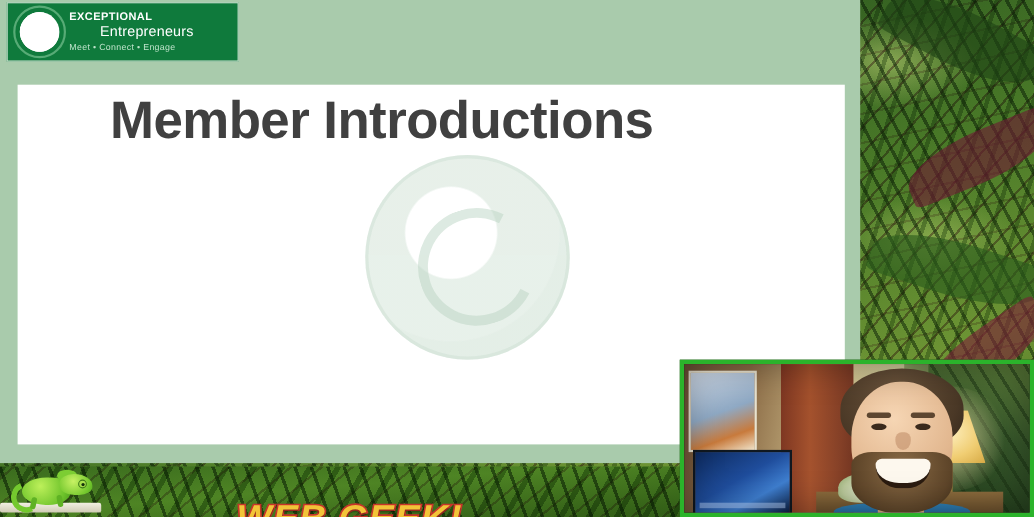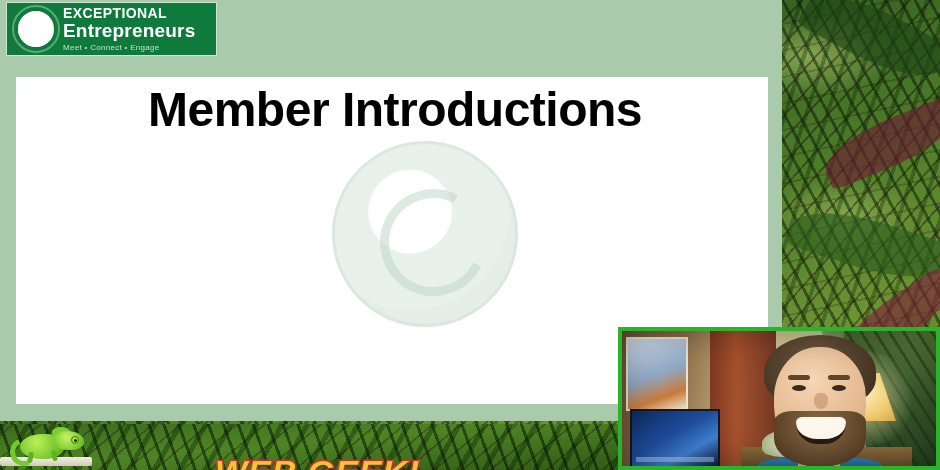--- a/index.html
+++ b/index.html
@@ -78,30 +78,29 @@
   #logo-mark .e-bar{
     position:absolute;left:14px;top:20px;width:30px;height:9px;background:#ffffff;
     border-radius:2px;transform:rotate(-4deg);
   }
   #logo-mark .e-ring{
     position:absolute;left:11px;top:8px;width:36px;height:36px;border-radius:50%;
     border:8px solid #ffffff;box-sizing:border-box;border-right-color:transparent;
     transform:rotate(-32deg);
   }
   #logo-text{flex:1;padding-right:6px;color:#fff;line-height:1;}
-  #logo-l1{font-size:14px;font-weight:bold;letter-spacing:.4px;}
-  #logo-l2{font-size:19px;font-weight:bold;letter-spacing:.2px;margin-top:1px;}
+  #logo-l1{font-size:10px;font-weight:bold;letter-spacing:.4px;}
+  #logo-l2{font-size:13px;font-weight:normal;letter-spacing:.2px;margin-top:1px;margin-left:28px;}
   #logo-l3{font-size:8px;margin-top:4px;color:#bfe4cb;letter-spacing:.3px;}
 
   
   #slide-title{
     position:absolute;left:100px;top:82px;width:640px;
-    font-size:48px;font-weight:bold;color:#000000;letter-spacing:-.5px;
+    font-size:48px;font-weight:bold;color:#404040;letter-spacing:-.5px;
     white-space:nowrap;
-    margin-left:48px;
   }
   #slide-body{
     position:absolute;left:112px;top:160px;width:560px;
     font-size:27.5px;line-height:1.11;color:#1a1a1a;
   }
 
   
   #banner{
     position:absolute;left:0;top:424px;width:940px;height:46px;overflow:hidden;
     background:linear-gradient(175deg,#3a6b1e 0%,#4e8424 35%,#356218 70%,#294f14 100%);

